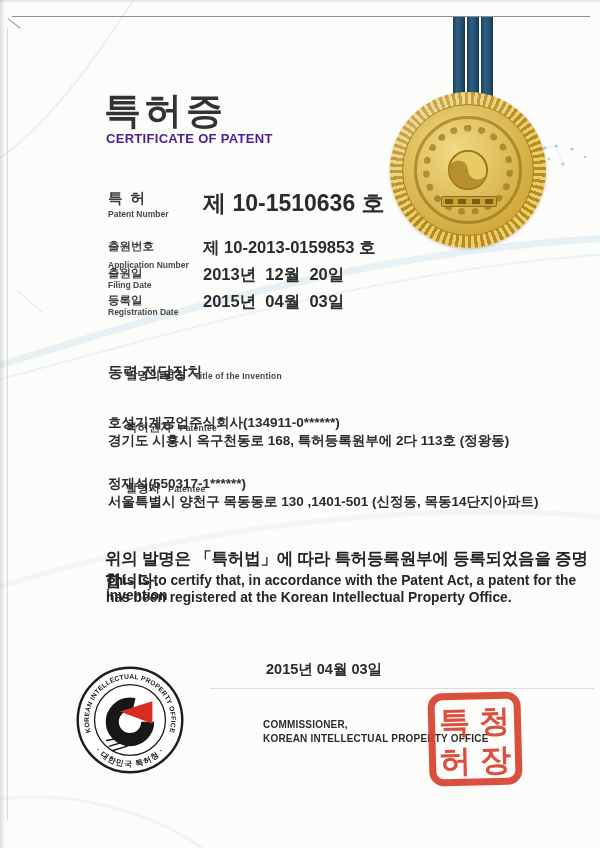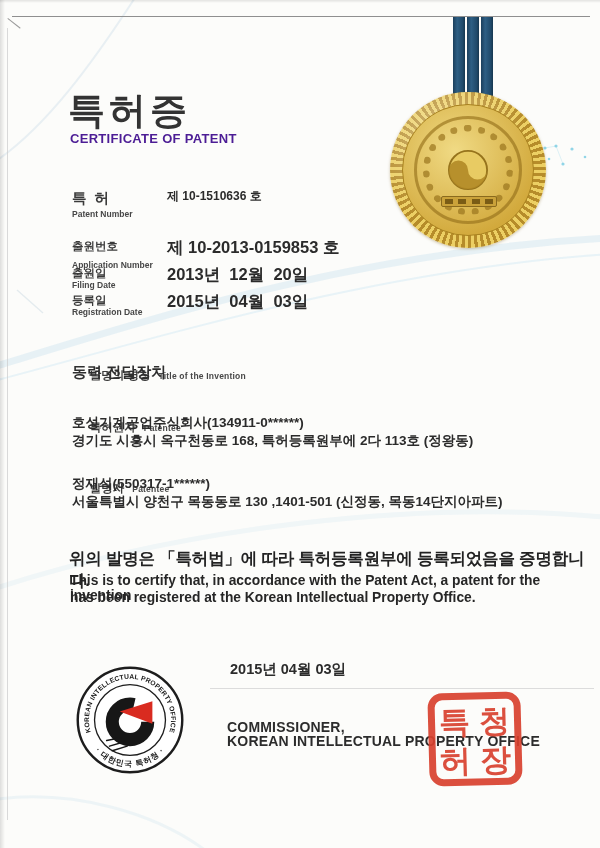--- a/index.html
+++ b/index.html
@@ -32,34 +32,34 @@
     background:radial-gradient(circle at 35% 30%,rgba(255,255,255,.40),rgba(255,255,255,0) 55%);}
   .medal-disc{position:absolute;inset:12px;border-radius:50%;
     background:radial-gradient(circle at 40% 35%,#f0da84,#d2a93c 75%);border:1px solid #a9821f;}
   .medal-ring{position:absolute;inset:24px;border-radius:50%;border:3px solid rgba(150,113,27,.65);}
   .medal-wreath{position:absolute;inset:33px;border-radius:50%;border:7px dotted rgba(154,117,30,.70);}
   .medal-banner{position:absolute;left:51px;top:104px;width:54px;height:9px;background:#caa23a;
     border:1px solid #8a6a1d;border-radius:2px;display:flex;justify-content:space-around;align-items:center;}
   .medal-banner i{width:8px;height:5px;background:#7a5c15;display:block;}
   .taegeuk{position:absolute;left:58px;top:58px;}
   
-  .t{position:absolute;white-space:pre-wrap;}
+  .t{position:absolute;white-space:pre-wrap;margin-left:36px;}
   .title-ko{left:68px;top:86px;font-size:37px;font-weight:800;letter-spacing:4px;color:#333;}
   .title-en{left:70px;top:131px;font-size:13px;font-weight:700;letter-spacing:.3px;color:#4c1d95;}
   .lab-big{font-size:14.5px;font-weight:700;letter-spacing:2px;color:#3a3a3a;}
   .lab{font-size:11.5px;font-weight:700;color:#3a3a3a;}
   .sublab{font-size:8.5px;font-weight:700;color:#474747;}
   .val{font-size:16.5px;font-weight:700;color:#2b2b2b;}
   .val-sm{font-size:13.5px;font-weight:700;color:#2b2b2b;}
   .inline-lab .en{font-size:8.5px;font-weight:600;color:#474747;margin-left:8px;letter-spacing:.2px;}
   .stmt-ko{left:69px;top:548px;font-size:16.5px;font-weight:800;color:#222;letter-spacing:-0.2px;}
   .stmt-en{font-size:13.8px;font-weight:700;color:#262626;}
   .issue-date{left:230px;top:660px;font-size:14.5px;font-weight:600;color:#2b2b2b;}
   .signer-ko{left:227px;top:695px;font-size:21px;font-weight:800;letter-spacing:3px;color:#2e2e2e;}
-  .signer-en{font-size:14px;font-weight:700;color:#2c2c2c;letter-spacing:.2px;}
+  .signer-en{font-size:10px;font-weight:700;color:#2c2c2c;letter-spacing:.2px;}
   .emblem{left:74px;top:664px;z-index:2;}
   .stamp{left:427px;top:691px;z-index:3;transform:rotate(-1.5deg);}
 </style>
 </head>
 <body>
 
 <div class="page">
 
   <svg class="abs wm" width="600" height="848" viewBox="0 0 600 848">
     <path d="M -10 368 C 140 322, 360 250, 612 238" fill="none" stroke="#cfe4ef" stroke-width="7" opacity="0.45"></path>
@@ -109,21 +109,21 @@
         <i></i>
         <i></i>
     </div>
   </div>
 
   <div class="content t title-ko abs">특허증</div>
   <div class="content t title-en abs">CERTIFICATE OF PATENT</div>
 
   <div class="content t lab-big abs" style="left:72px;top:189px;">특 허</div>
   <div class="content t sublab abs" style="left:72px;top:209px;">Patent Number</div>
-  <div class="content t val abs" style="left:167px;top:188px;font-size:12px;">제 10-1510636 호</div>
+  <div class="content t val abs" style="left:167px;top:188px;font-size:23px;">제 10-1510636 호</div>
 
   <div class="content t lab abs" style="left:72px;top:239px;">출원번호</div>
   <div class="content t sublab abs" style="left:72px;top:260px;text-align:right;">Application Number</div>
   <div class="content t val abs" style="left:167px;top:237px;">제 10-2013-0159853 호</div>
 
   <div class="content t lab abs" style="left:72px;top:266px;">출원일</div>
   <div class="content t sublab abs" style="left:72px;top:280px;">Filing Date</div>
   <div class="content t val abs" style="left:167px;top:264px;">2013년  12월  20일</div>
 
   <div class="content t lab abs" style="left:72px;top:293px;">등록일</div>

